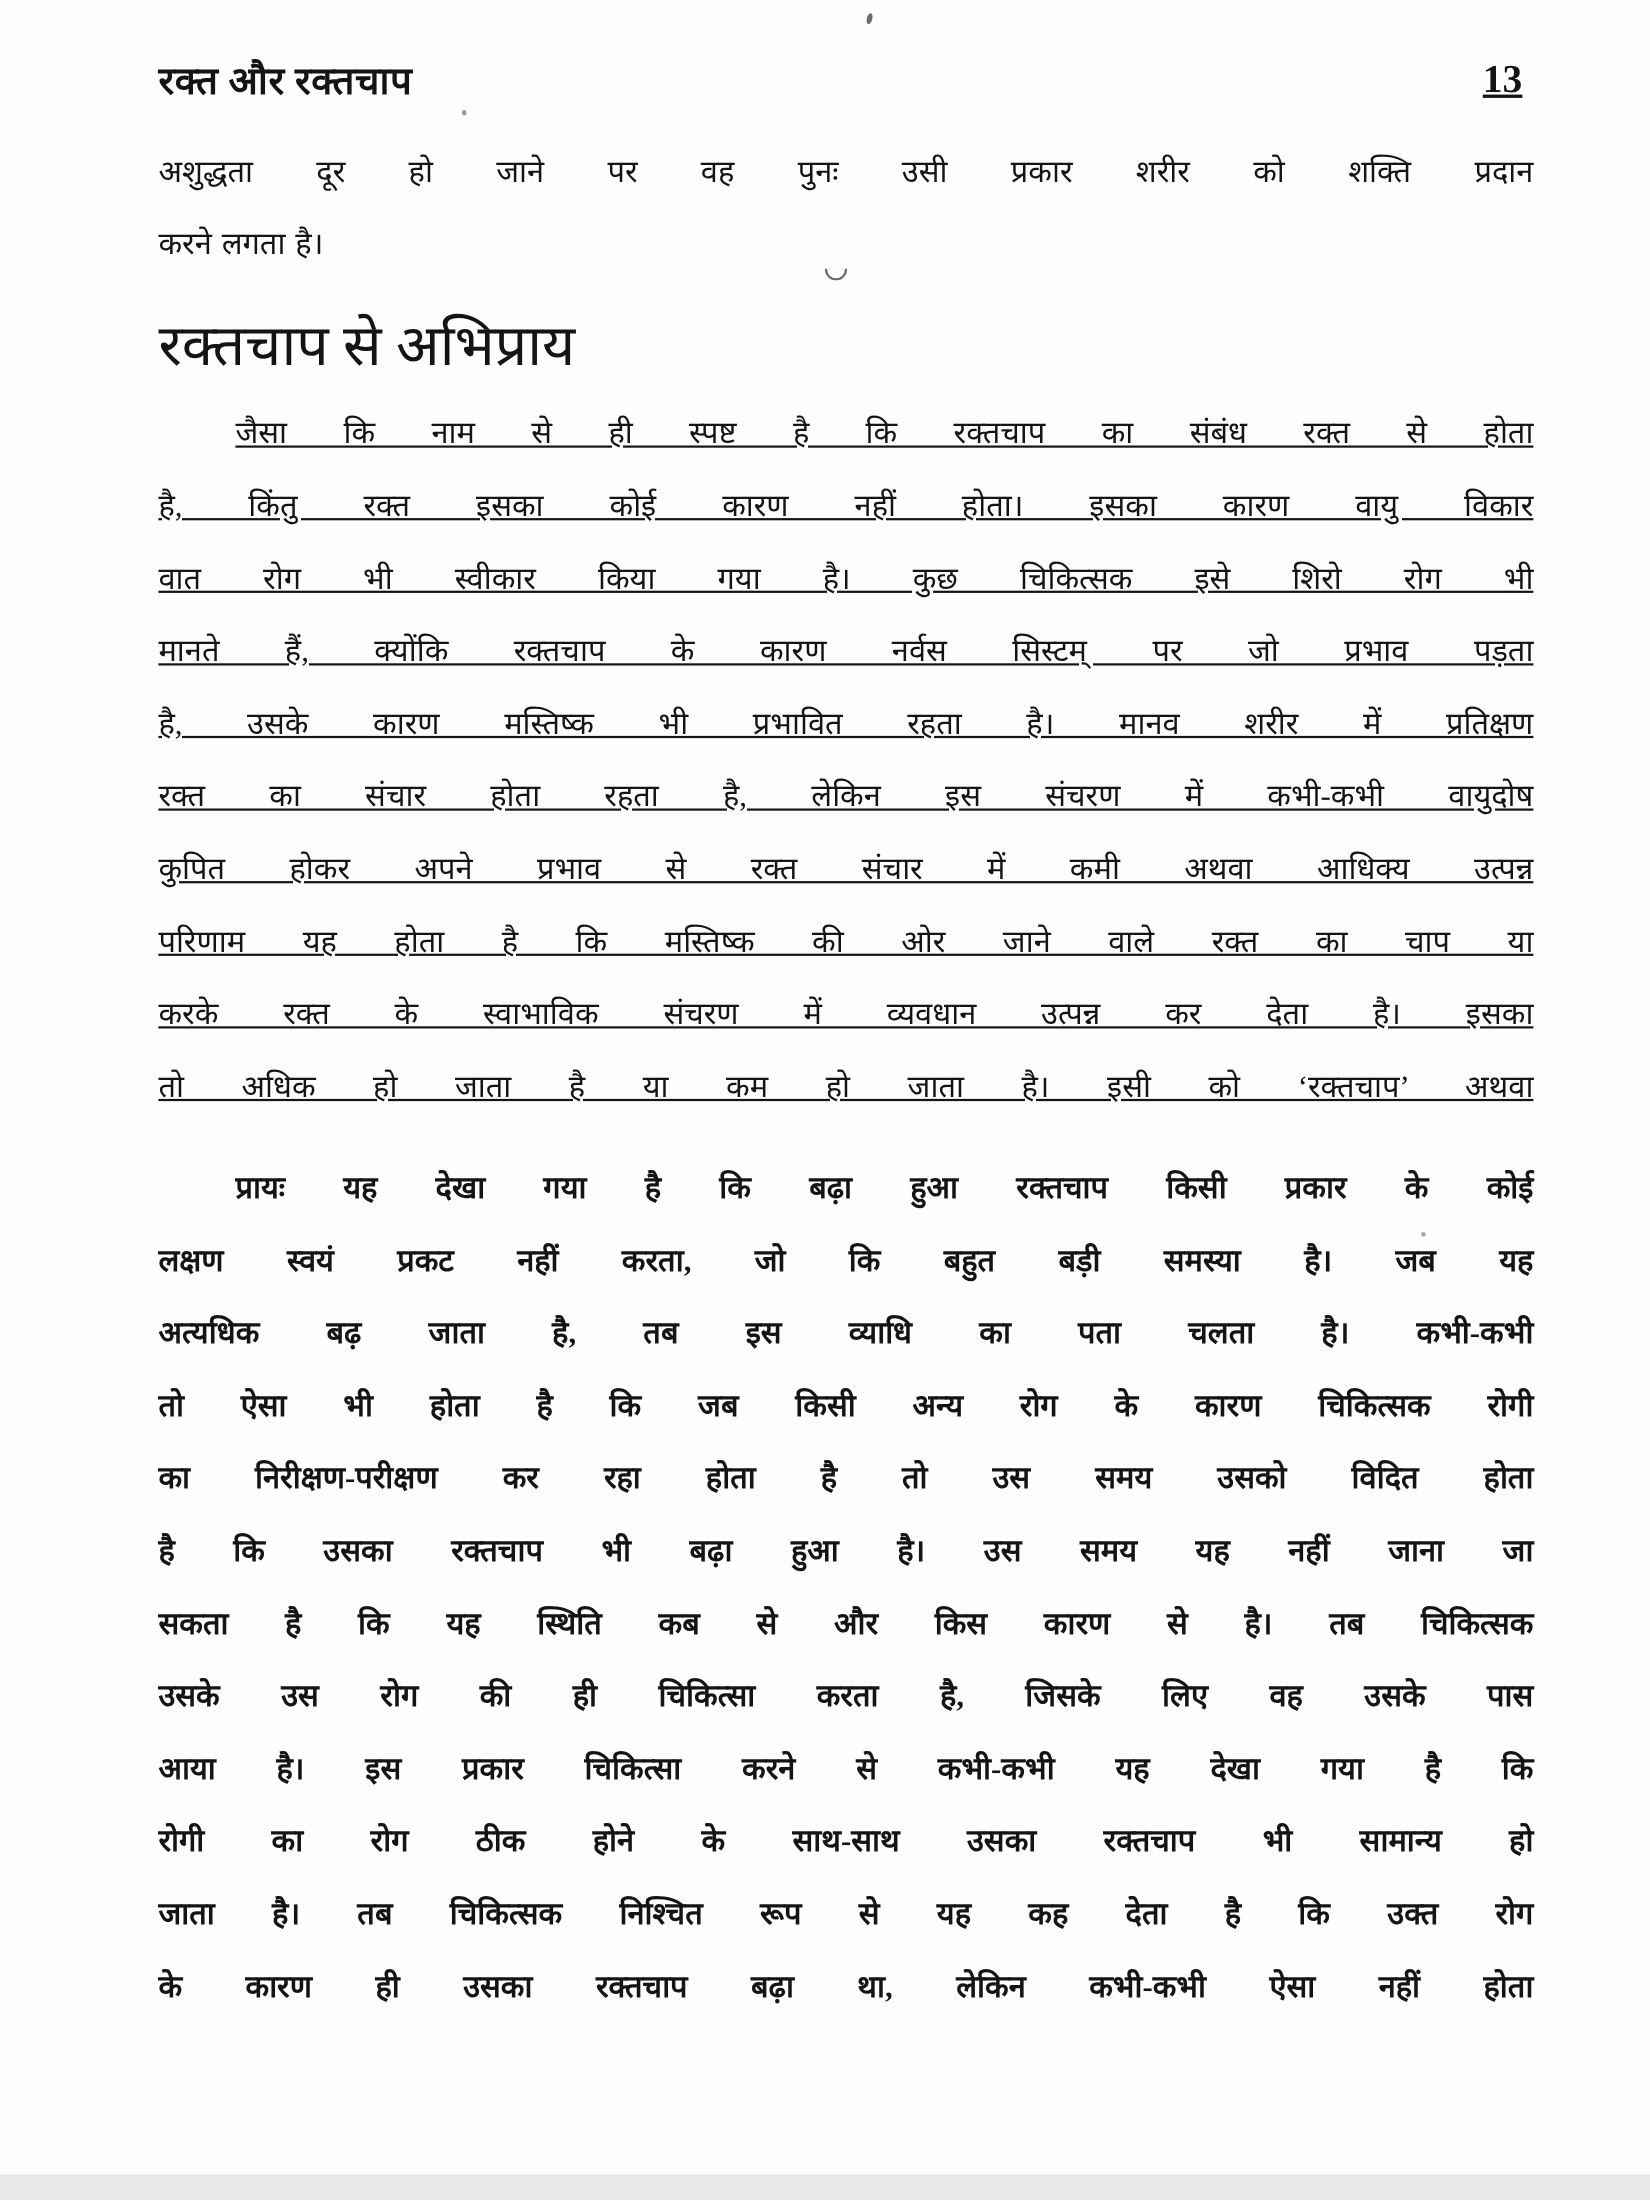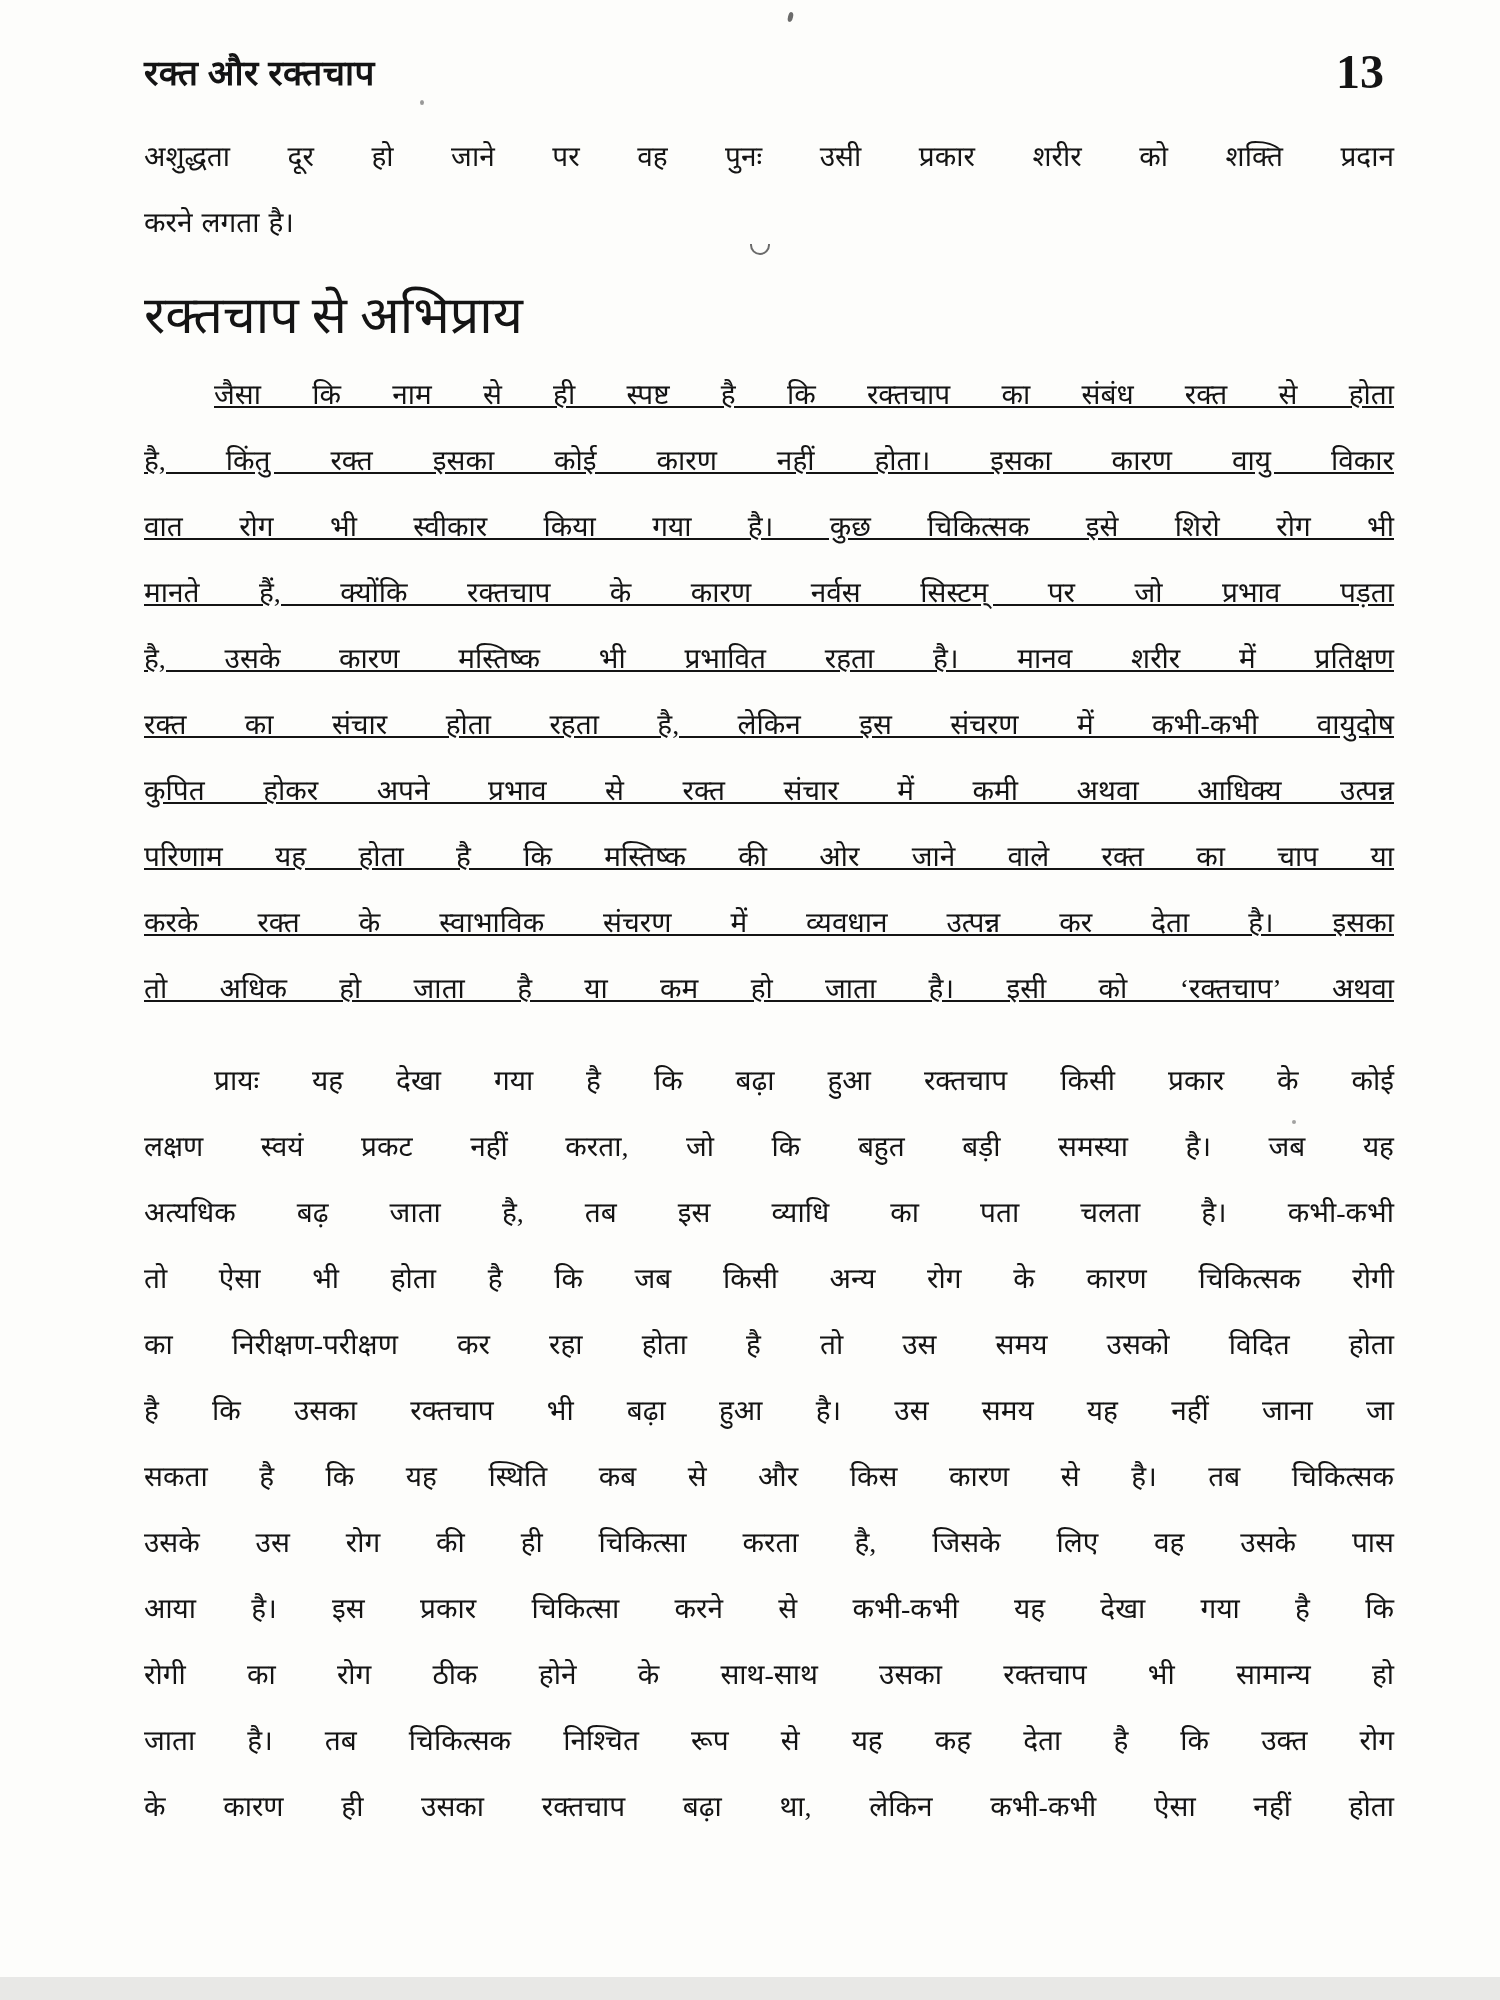--- a/index.html
+++ b/index.html
@@ -23,24 +23,25 @@
     align-items: flex-start;
     height: 52px;
   }
   .running-head {
     font-size: 35px;
     font-weight: 700;
     letter-spacing: 0.5px;
     line-height: 52px;
   }
   .page-number {
-    font-size: 48px;
+    font-size: 36px;
     font-weight: 700;
     line-height: 48px;
     margin-right: 10px;
+    text-decoration: underline;
   }
 
   .paragraph { font-size: 28px; }
 
   .text-line {
     height: 66px;
     line-height: 66px;
     text-align: justify;
     text-align-last: justify;
     word-spacing: 2px;
@@ -52,21 +53,21 @@
 
   .p1 { margin-top: 24px; }
   .section-heading {
     font-size: 52px;
     font-weight: 400;
     height: 60px;
     line-height: 60px;
     margin-top: 30px;
   }
   .p2 { margin-top: 16px; text-decoration: underline; }
-  .p3 { margin-top: 26px; }
+  .p3 { margin-top: 26px; font-weight: bold; }
 
   
   .speck { position: absolute; background: #474747; border-radius: 50%; }
   .speck-1 { left: 788px; top: 12px; width: 5px; height: 10px; transform: rotate(14deg); opacity: .8; }
   .speck-2 { left: 420px; top: 100px; width: 4px; height: 5px; opacity: .55; }
   .speck-4 { left: 1292px; top: 1120px; width: 4px; height: 4px; opacity: .5; }
   .breve-mark {
     position: absolute;
     left: 750px; top: 244px;
     width: 16px; height: 9px;

